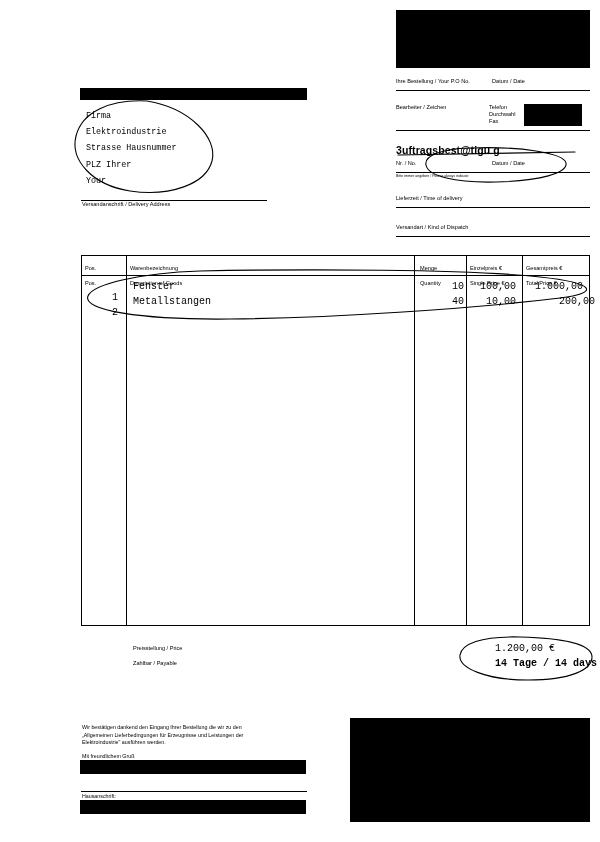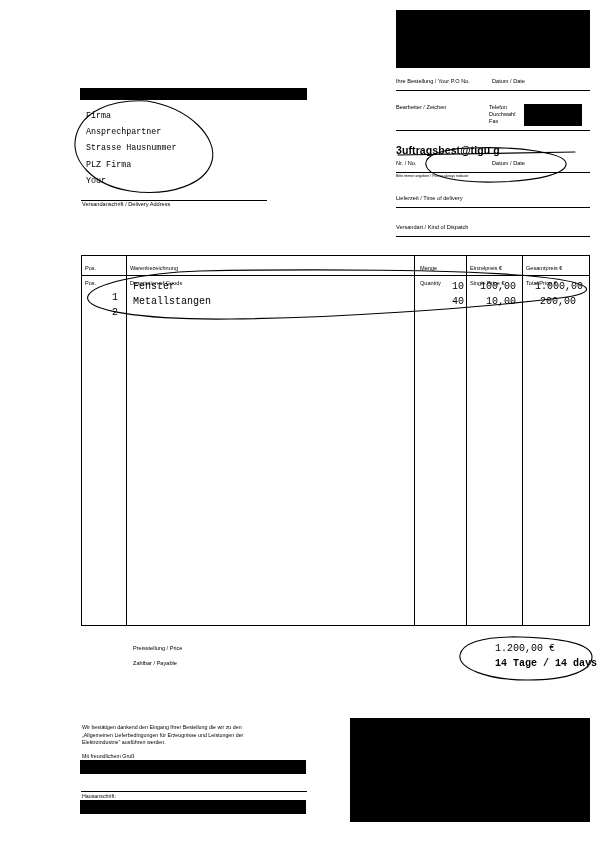--- a/index.html
+++ b/index.html
@@ -118,23 +118,23 @@
   <div class="mini" style="left:396px; top:174px;">Bitte immer angeben / Please always indicate</div>
 
   <div class="label" style="left:396px; top:195px;">Lieferzeit / Time of delivery</div>
   <div class="rule" style="left:396px; top:207px; width:194px;"></div>
 
   <div class="label" style="left:396px; top:224px;">Versandart / Kind of Dispatch</div>
   <div class="rule" style="left:396px; top:236px; width:194px;"></div>
 
   <div style="position:absolute; left:86px; top:108px;">
     <div class="addr-line">Firma</div>
-    <div class="addr-line">Ansprechpartner</div>
+    <div class="addr-line">Elektroindustrie</div>
     <div class="addr-line">Strasse Hausnummer</div>
-    <div class="addr-line">PLZ Firma</div>
+    <div class="addr-line">PLZ Ihrer</div>
     <div class="addr-line">Your</div>
   </div>
   <div class="rule" style="left:81px; top:200px; width:186px;"></div>
   <div class="label" style="left:82px; top:201px;">Versandanschrift / Delivery Address</div>
 
   <div class="rule" style="left:81px; top:255px; width:509px;"></div>
 
   <div class="label2" style="left:85px; top:258px; width:40px;">
     <span>Pos.</span><br>
     <span>Pos.</span>
@@ -172,21 +172,21 @@
   <div class="item-cell" style="left:452px; top:281px; text-align:left; width:10px;">10</div>
   <div class="item-cell" style="left:470px; top:281px; width:46px; text-align:right;">100,00</div>
   <div class="item-cell" style="left:528px; top:281px; width:55px; text-align:right;">1.000,00</div>
 
   <div class="item-cell" style="left:88px; top:296px;">
     <span>2</span>
   </div>
   <div class="item-cell" style="left:133px; top:296px;">Metallstangen</div>
   <div class="item-cell" style="left:452px; top:296px; text-align:right; width:10px;">40</div>
   <div class="item-cell" style="left:470px; top:296px; width:46px; text-align:right;">10,00</div>
-  <div class="item-cell" style="left:540px; top:296px; width:55px; text-align:left;">200,00</div>
+  <div class="item-cell" style="left:540px; top:296px; width:55px; text-align:right;">200,00</div>
 
   <div class="rule" style="left:81px; top:625px; width:509px;"></div>
 
   <div class="label" style="left:133px; top:645px;">Preisstellung / Price</div>
   <div class="label" style="left:133px; top:660px;">Zahlbar / Payable</div>
   <div class="total-txt" style="left:495px; top:643px;">1.200,00 €</div>
   <div class="total-txt" style="left:495px; top:658px;font-weight:bold;">14 Tage / 14 days</div>
 
   <div class="foot-text" style="left:82px; top:724px; width:220px;">Wir bestätigen dankend den Eingang Ihrer Bestellung die wir zu den
 „Allgemeinen Lieferbedingungen für Erzeugnisse und Leistungen der

